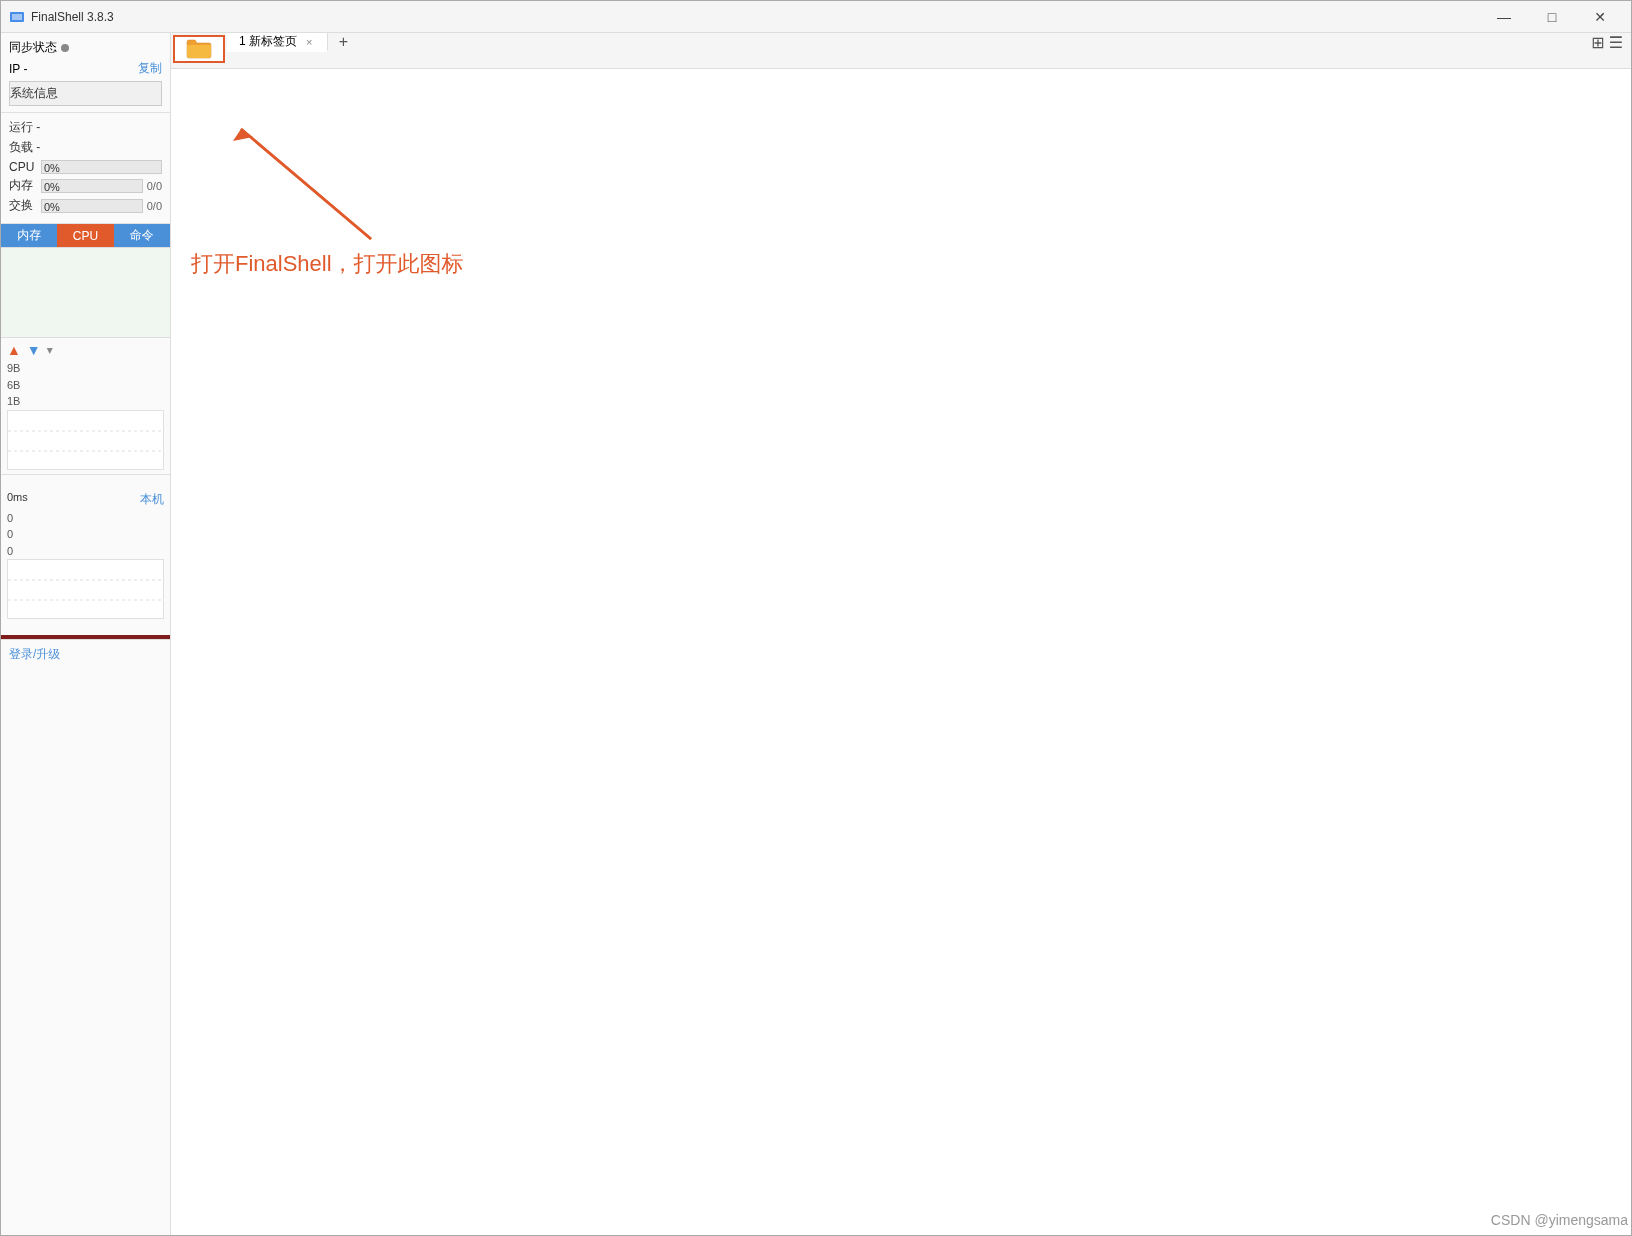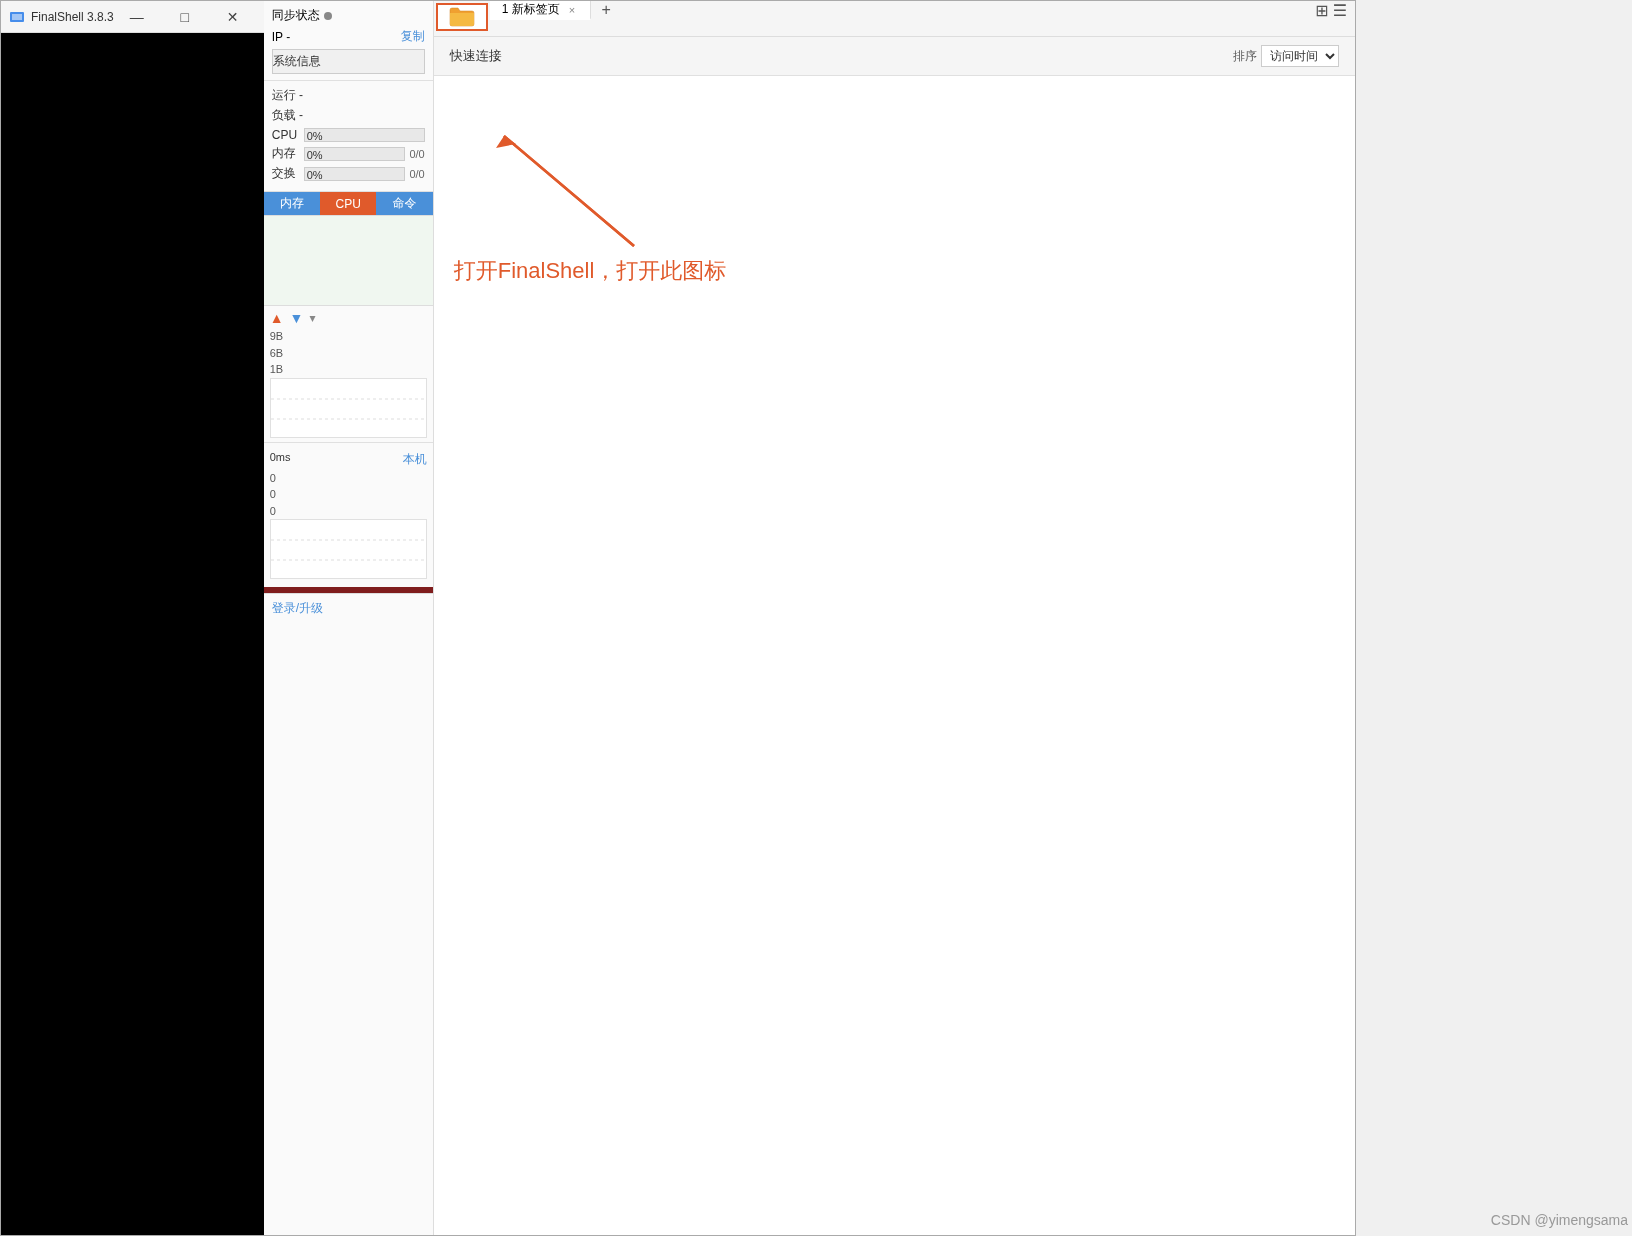--- a/index.html
+++ b/index.html
@@ -6,26 +6,26 @@
     body {
       font-family: 'Microsoft YaHei', 'SimHei', sans-serif;
       font-size: 12px;
       background: #f0f0f0;
       width: 1632px;
       height: 1236px;
       overflow: hidden;
     }
 
     .window {
-      width: 1356px;
+      width: 1632px;
       height: 1236px;
       background: #000000;
       border: 1px solid #aaa;
       display: flex;
-      flex-direction: row;
+      flex-direction: column;
     }
 
     
     .titlebar {
       height: 32px;
       background: #f5f5f5;
       border-bottom: 1px solid #ddd;
       display: flex;
       align-items: center;
       padding: 0 8px;
@@ -221,22 +221,22 @@
     }
     .net-graph {
       height: 60px;
       background: #fff;
       border: 1px solid #e0e0e0;
       position: relative;
     }
 
     
     .sidebar-latency {
-      padding: 8px 6px;
-      border-bottom: 6px solid #7f1d1d;
+      padding: 16px 6px;
+      border-bottom: 4px solid #7f1d1d;
     }
     .latency-header {
       display: flex;
       justify-content: space-between;
       margin-bottom: 2px;
     }
     .latency-ms {
       color: #333;
       font-size: 11px;
     }
@@ -542,29 +542,20 @@
         </div>
 
         <div class="tab-add">+</div>
 
         <div class="tab-bar-right">
           <span class="grid-icon">⊞</span>
           <span class="grid-icon">☰</span>
         </div>
       </div>
 
-      <div class="quick-connect-bar">
-        <span class="quick-connect-label">快速连接</span>
-        <div class="sort-area">
-          <span>排序</span>
-          <select class="sort-select">
-            <option>访问时间</option>
-          </select>
-        </div>
-      </div>
 
       <div class="content-main">
 
         <div style="position:absolute; top:40px; left:40px;">
           <svg width="200" height="160">
 
             <defs>
               <marker id="arrowhead" markerWidth="10" markerHeight="7" refX="10" refY="3.5" orient="auto">
                 <polygon points="0 0, 10 3.5, 0 7" fill="#e05a2b"></polygon>
               </marker>

